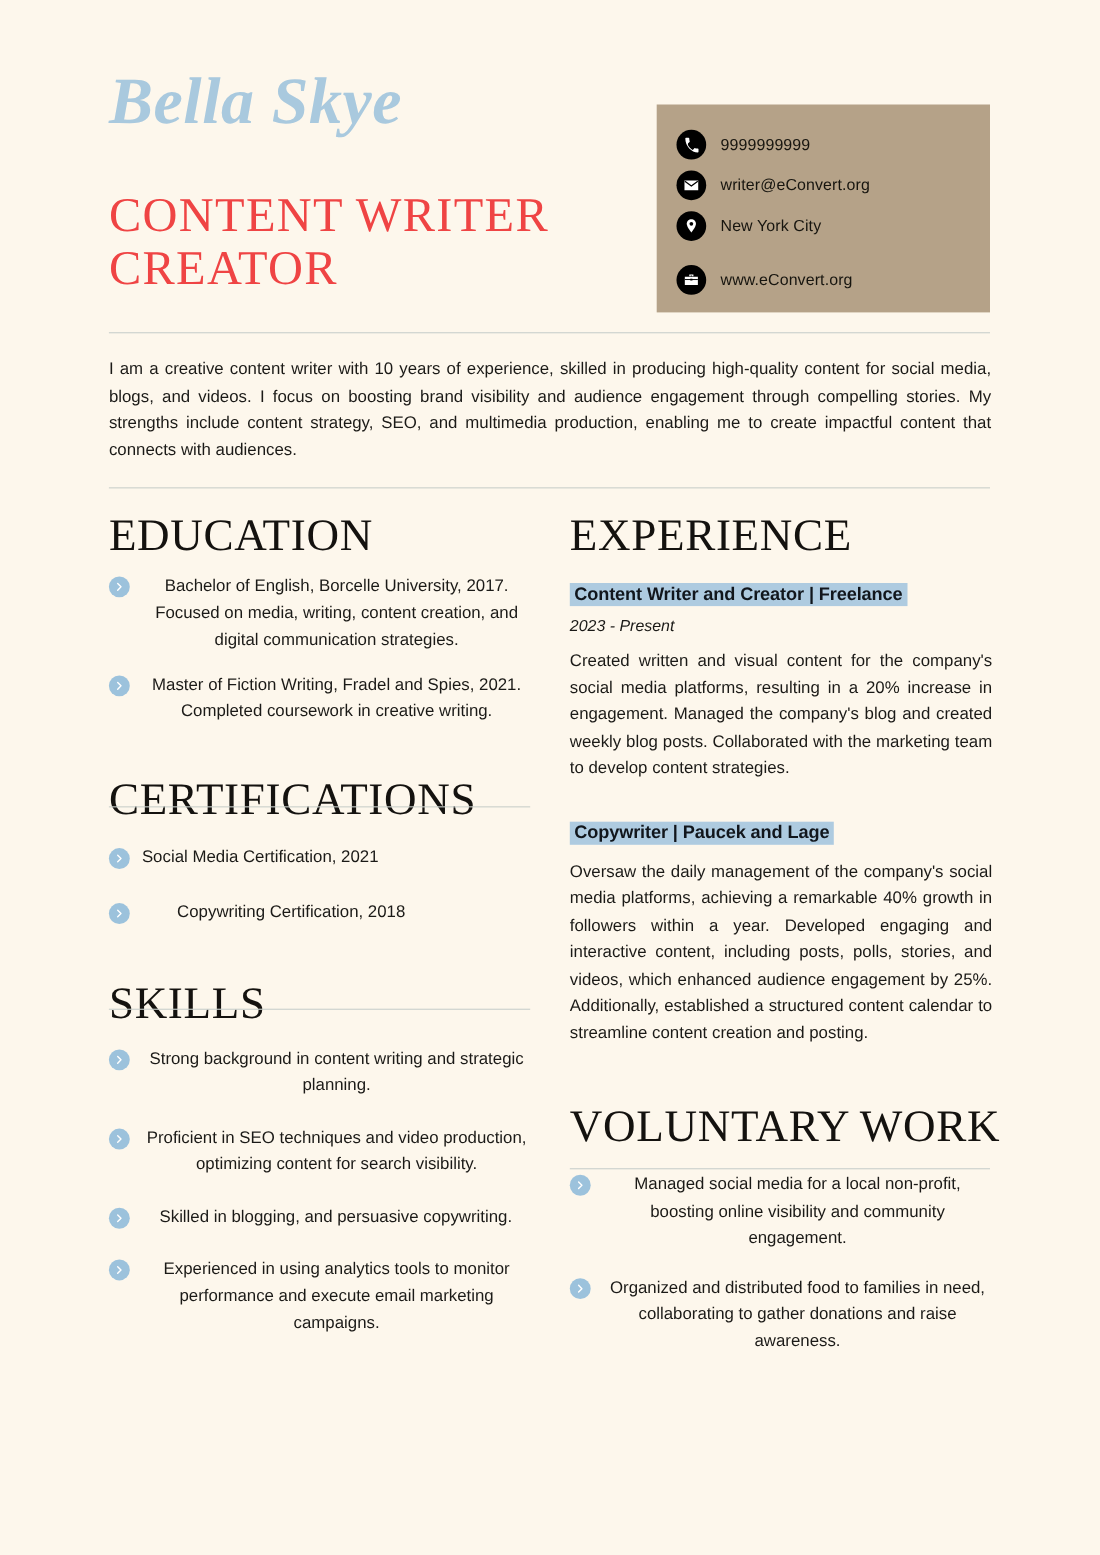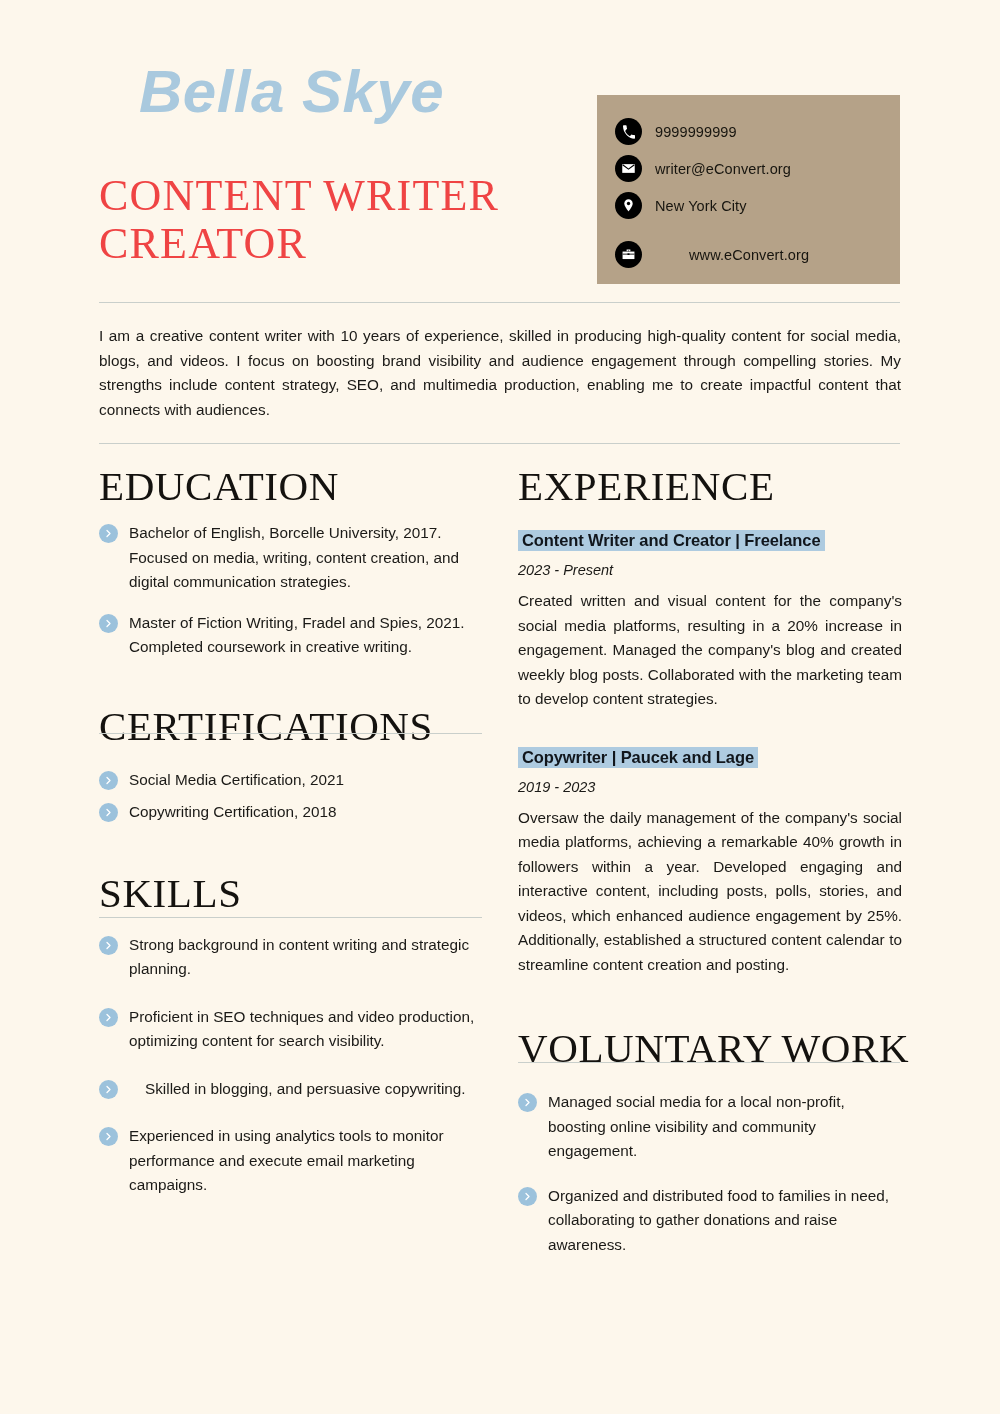--- a/index.html
+++ b/index.html
@@ -24,29 +24,28 @@
     position: absolute;
     left: 0; top: 0;
     width: 1000px;
     height: 290px;
   }
 
   .name {
     position: absolute;
     left: 99px;
     top: 62px;
-    font-family: Liberation Sans, sans-serif;
+    font-family: Liberation Serif, serif;
     font-style: italic;
     font-weight: 700;
     font-size: 60px;
     letter-spacing: 0.5px;
     color: #A9C9DE;
     line-height: 1.0;
     white-space: nowrap;
-    margin-left: 40px;
   }
 
   .jobtitle {
     position: absolute;
     left: 99px;
     top: 172px;
     width: 470px;
     font-family: "Liberation Serif", serif;
     font-weight: 400;
     font-size: 44px;
@@ -65,21 +64,21 @@
     background: #B5A288;
     padding: 18px 0 0 18px;
   }
 
   .contact-row {
     display: flex;
     align-items: center;
     height: 37px;
     margin-bottom: 0px;
   }
-  .contact-row.last { margin-top: 12px; gap: 34px; }
+  .contact-row.last { margin-top: 12px; }
 
   .contact-icon {
     width: 27px;
     height: 27px;
     border-radius: 50%;
     background: #000000;
     flex: 0 0 27px;
     display: flex;
     align-items: center;
     justify-content: center;
@@ -165,20 +164,21 @@
     display: flex;
     align-items: center;
     justify-content: center;
   }
   .bullet-icon svg { display: block; }
 
   .bullet-text {
     font-size: 15.3px;
     line-height: 24.5px;
     color: #1b1a17;
+    text-align: center;
   }
 
   
   .job { margin-top: 14px; }
   .job-title-wrap { line-height: 0; }
   .job-title {
     display: inline;
     background: #AECBE0;
     font-weight: 700;
     font-size: 16.5px;
@@ -295,21 +295,21 @@
       <div class="section-heading">CERTIFICATIONS</div>
       <ul class="bullets" style="margin-top:18px;">
         <li class="bullet-item tight">
           <span class="bullet-icon">
             <svg width="9" height="9" viewBox="0 0 24 24" fill="none" stroke="#ffffff" stroke-width="3.4" stroke-linecap="round" stroke-linejoin="round">
                 <path d="M8 4l8 8-8 8"></path>
               </svg>
           </span>
           <span class="bullet-text">Social Media Certification, 2021</span>
         </li>
-        <li class="bullet-item tight" style="margin-top:8px;">
+        <li class="bullet-item tight" style="margin-top:26px;gap:32px;">
           <span class="bullet-icon">
             <svg width="9" height="9" viewBox="0 0 24 24" fill="none" stroke="#ffffff" stroke-width="3.4" stroke-linecap="round" stroke-linejoin="round">
                 <path d="M8 4l8 8-8 8"></path>
               </svg>
           </span>
           <span class="bullet-text">Copywriting Certification, 2018</span>
         </li>
       </ul>
     </div>
 
@@ -363,21 +363,20 @@
           <span class="job-title">Content Writer and Creator | Freelance</span>
         </div>
         <div class="job-dates">2023 - Present</div>
         <div class="job-desc">Created written and visual content for the company's social media platforms, resulting in a 20% increase in engagement. Managed the company's blog and created weekly blog posts. Collaborated with the marketing team to develop content strategies.</div>
       </div>
 
       <div class="job" style="margin-top:33px;">
         <div class="job-title-wrap">
           <span class="job-title">Copywriter | Paucek and Lage</span>
         </div>
-        <div class="job-dates">2019 - 2023</div>
         <div class="job-desc">Oversaw the daily management of the company's social media platforms, achieving a remarkable 40% growth in followers within a year. Developed engaging and interactive content, including posts, polls, stories, and videos, which enhanced audience engagement by 25%. Additionally, established a structured content calendar to streamline content creation and posting.</div>
       </div>
     </div>
 
     <div class="sec-block" style="margin-top:47px;">
       <div class="section-heading">VOLUNTARY WORK</div>
       <ul class="bullets" style="margin-top:18px;">
         <li class="bullet-item" style="margin-bottom:20px;">
           <span class="bullet-icon">
             <svg width="9" height="9" viewBox="0 0 24 24" fill="none" stroke="#ffffff" stroke-width="3.4" stroke-linecap="round" stroke-linejoin="round">

